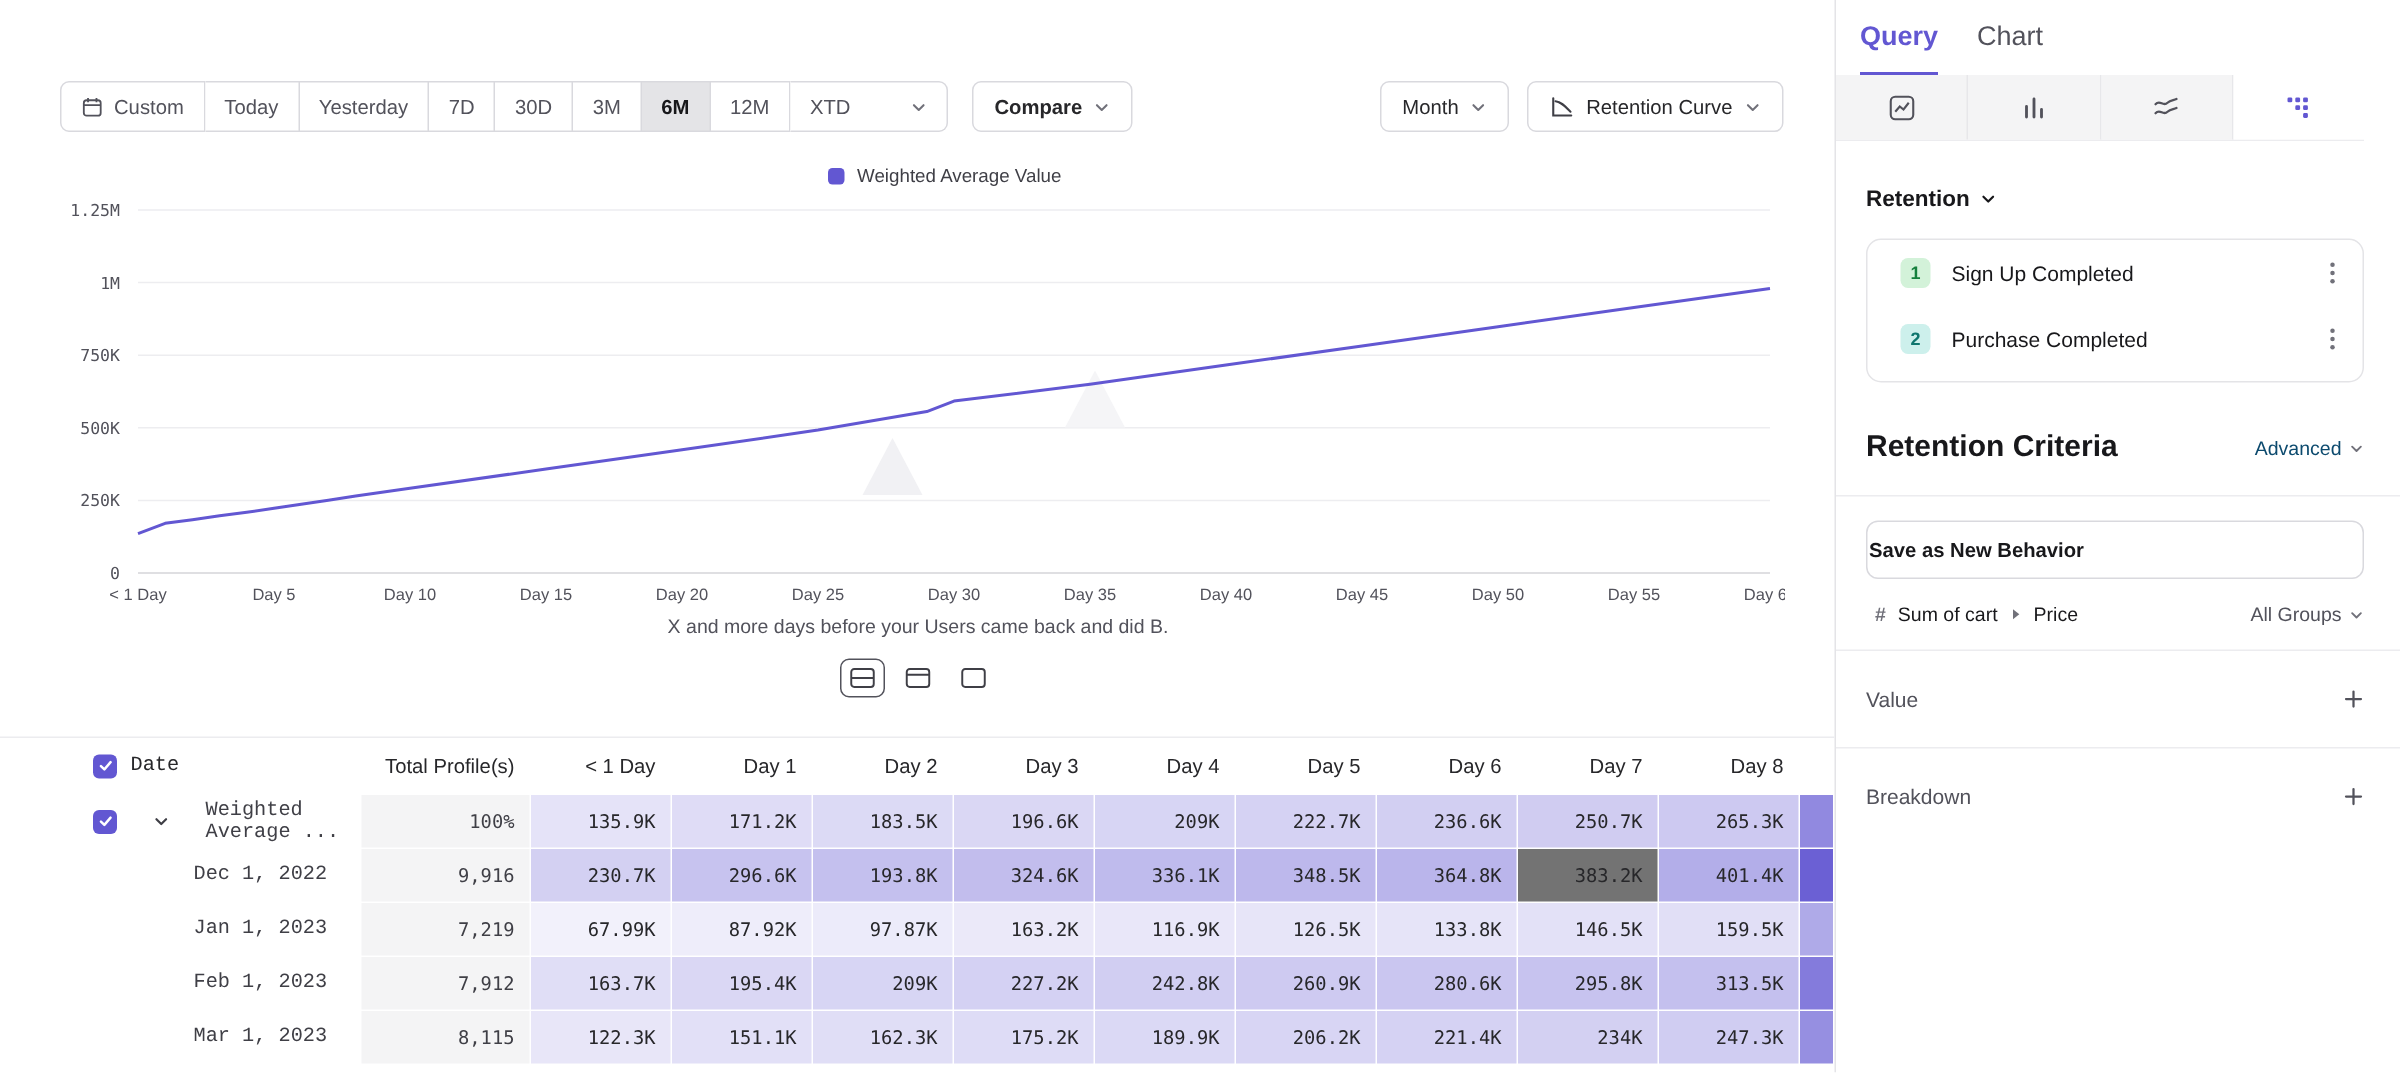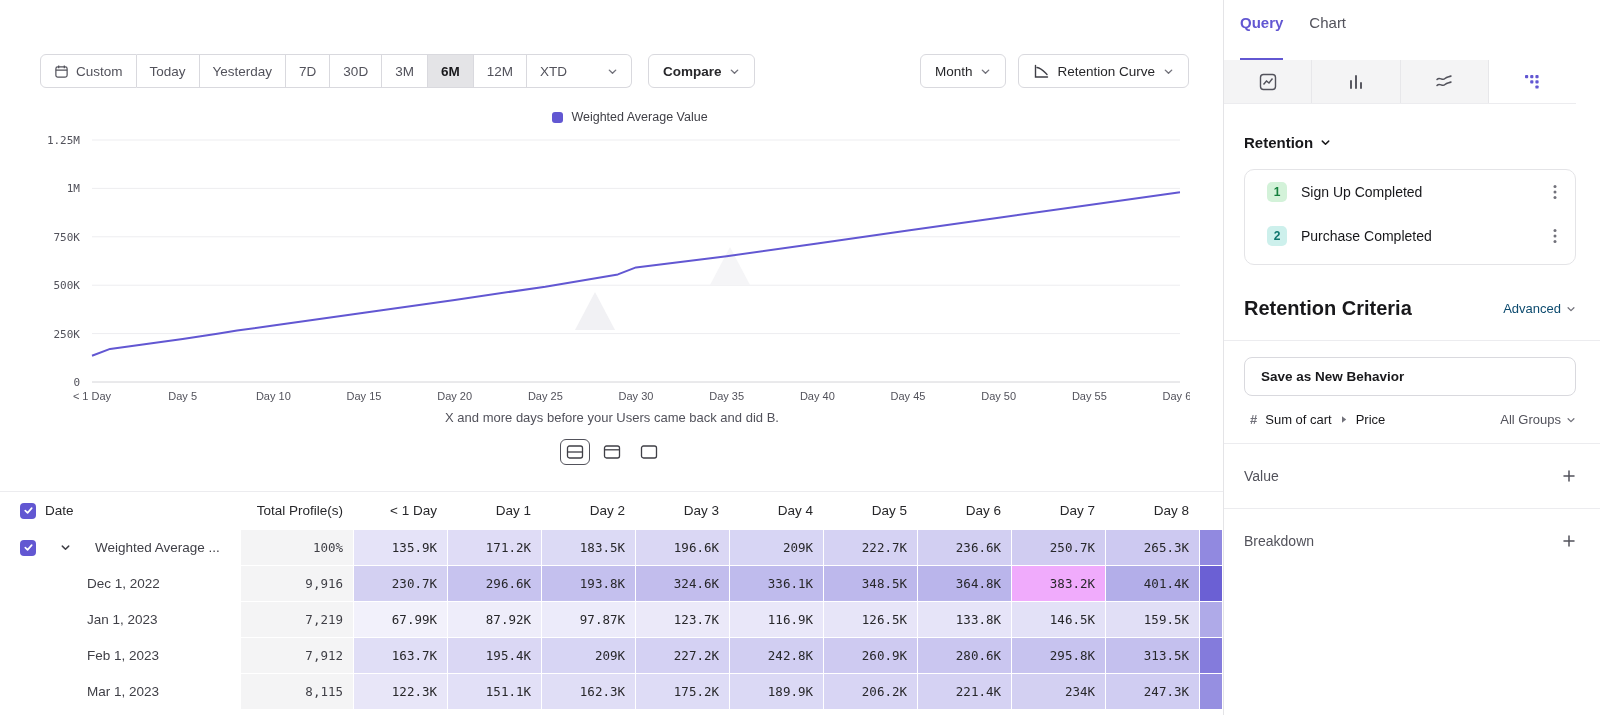--- a/index.html
+++ b/index.html
@@ -49,33 +49,33 @@
 
   
   .grid {
     margin-top: 26px; display: grid;
     grid-template-columns: 240px 112px repeat(9, 93px) 22px;
     grid-template-rows: 37px; grid-auto-rows: 35px;
     column-gap: 1px; row-gap: 1px; border-top: 1px solid #ececef;
   }
   .th { display: flex; align-items: center; font-size: 13.5px; color: #27272a; font-weight: 500; }
   .th.num, .td.num { justify-content: flex-end; padding-right: 10px; }
-  .th-first, .td-first { display: flex; align-items: center; gap: 9px; padding-left: 20px; }
+  .th-first, .td-first { display: flex; align-items: center; gap: 9px; padding-left: 62px; font-family: Liberation Mono, monospace; }
   .td { display: flex; align-items: center; }
   .td.num { font-family: "DejaVu Sans Mono", monospace; font-size: 12.5px; color: #27272a; }
   .td.total { background: #f4f4f5; color: #3f3f46; }
   .td-first { font-size: 13.5px; color: #3f3f46; gap: 24px; }
   .date-indent { margin-left: 67px; }
   .checkbox { width: 16px; height: 16px; border-radius: 4px; background: var(--accent);
     display: inline-flex; align-items: center; justify-content: center; flex: none; cursor: pointer; }
   .row-chev { display: inline-flex; color: #3f3f46; }
 
   
   .panel-tabs { display: flex; gap: 26px; padding: 14px 16px 0 16px; }
-  .ptab { font-size: 15px; color: #52525b; padding-bottom: 27px; cursor: pointer; border-bottom: 2px solid transparent; }
+  .ptab { font-size: 18px; color: #52525b; padding-bottom: 13px; cursor: pointer; border-bottom: 2px solid transparent; }
   .ptab.active { color: var(--accent); font-weight: 700; border-bottom-color: var(--accent); }
   .icon-tabs { display: flex; height: 44px; width: 352px; border-bottom: 1px solid #ececef; }
   .icon-tab { flex: 1; display: flex; align-items: center; justify-content: center;
     background: #f4f4f5; border-right: 1px solid #e7e7ea; cursor: pointer; }
   .icon-tab:last-child { border-right: none; }
   .icon-tab.active { background: #fff; }
   .icon-tab svg { stroke: #52525b; }
   .icon-tab.active svg { stroke: none; fill: var(--accent); }
 
   .panel-body { padding: 30px 24px 0 20px; }
@@ -92,21 +92,21 @@
   .criteria-head { display: flex; align-items: center; margin-top: 32px; }
   .criteria-title { font-size: 20px; font-weight: 700; }
   .advanced { margin-left: auto; display: flex; align-items: center; gap: 5px; font-size: 13px; color: #0c4a6e; cursor: pointer; }
   .criteria-card { margin-top: 14px; border: 1px solid #e4e4e7; border-radius: 10px; padding: 12px 16px;
     display: flex; align-items: center; gap: 12px; font-size: 14px; }
   .cc-cond { font-weight: 700; }
   .cc-freq { margin-left: 4px; }
 
   .hr { border-top: 1px solid #ececef; margin: 20px -24px 0 -20px; }
   .save-btn { margin-top: 16px; width: 100%; text-align: left; background: #fff; border: 1px solid #d9d9de;
-    border-radius: 8px; padding: 11px 16px; font-family: inherit; font-size: 13.5px; font-weight: 600; color: #18181b; cursor: pointer; }
+    border-radius: 8px; padding: 11px 1px; font-family: inherit; font-size: 13.5px; font-weight: 600; color: #18181b; cursor: pointer; }
 
   .measure-row { display: flex; align-items: center; gap: 8px; font-size: 13px;
     margin: 0 -24px 0 -20px; padding: 16px 24px 16px 26px; border-bottom: 1px solid #ececef; }
   .measure-prefix { color: #71717a; font-weight: 700; }
   .measure-label, .measure-prop { color: #18181b; }
   .groups-select { margin-left: auto; display: flex; align-items: center; gap: 5px; color: #52525b; cursor: pointer; }
 
   .section-row { display: flex; align-items: center; padding: 24px 0; font-size: 14px; color: #52525b; }
   .section-row .plus { margin-left: auto; display: inline-flex; cursor: pointer; }
   .section-div { border-top: 1px solid #ececef; margin: 0 -24px 0 -20px; }
@@ -299,31 +299,31 @@
           <span class="date-indent">Dec 1, 2022</span>
         </div>
         <div class="td num total">9,916</div>
         <div class="td num" style="background:rgb(211,208,242)">230.7K</div>
         <div class="td num" style="background:rgb(199,195,239)">296.6K</div>
         <div class="td num" style="background:rgb(196,192,238)">193.8K</div>
         <div class="td num" style="background:rgb(194,189,237)">324.6K</div>
         <div class="td num" style="background:rgb(191,187,237)">336.1K</div>
         <div class="td num" style="background:rgb(189,184,236)">348.5K</div>
         <div class="td num" style="background:rgb(186,181,235)">364.8K</div>
-        <div class="td num" style="background:#f0abfc">383.2K</div>
+        <div class="td num" style="background:#737373">383.2K</div>
         <div class="td num" style="background:rgb(179,174,233)">401.4K</div>
         <div class="td" style="background:rgb(107,96,212)"></div>
         <div class="td td-first">
           <span class="date-indent">Jan 1, 2023</span>
         </div>
         <div class="td num total">7,219</div>
         <div class="td num" style="background:rgb(242,241,251)">67.99K</div>
         <div class="td num" style="background:rgb(238,237,250)">87.92K</div>
         <div class="td num" style="background:rgb(236,235,250)">97.87K</div>
-        <div class="td num" style="background:rgb(235,233,249)">123.7K</div>
+        <div class="td num" style="background:rgb(235,233,249)">163.2K</div>
         <div class="td num" style="background:rgb(233,231,249)">116.9K</div>
         <div class="td num" style="background:rgb(231,229,248)">126.5K</div>
         <div class="td num" style="background:rgb(230,228,248)">133.8K</div>
         <div class="td num" style="background:rgb(227,225,247)">146.5K</div>
         <div class="td num" style="background:rgb(225,223,246)">159.5K</div>
         <div class="td" style="background:rgb(175,170,232)"></div>
         <div class="td td-first">
           <span class="date-indent">Feb 1, 2023</span>
         </div>
         <div class="td num total">7,912</div>

